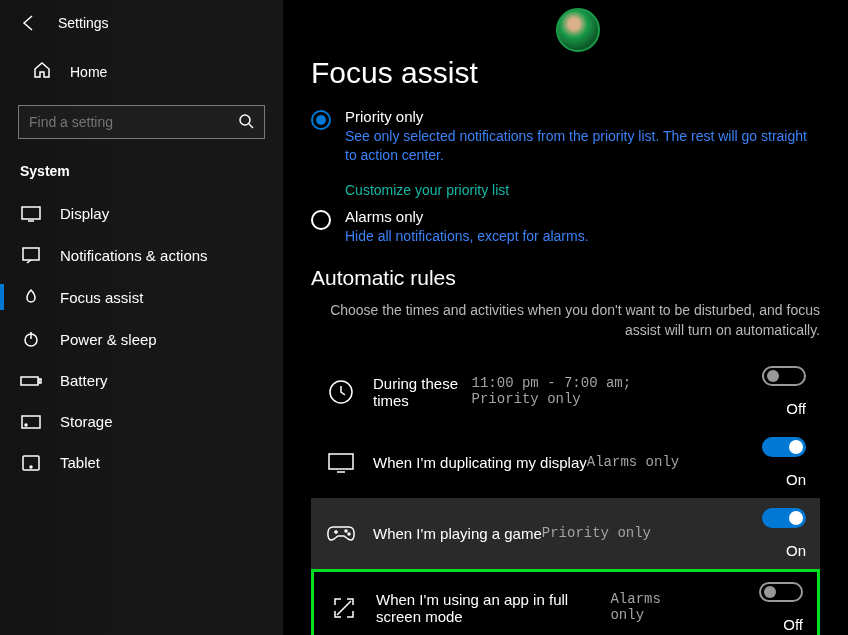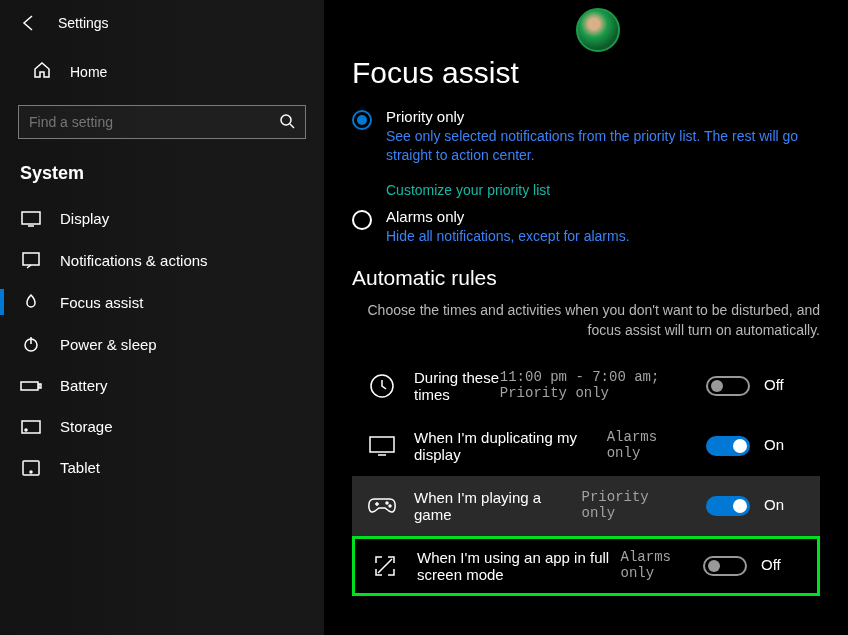--- a/index.html
+++ b/index.html
@@ -4,21 +4,21 @@
 <style>
   * { box-sizing: border-box; margin: 0; padding: 0; }
   body {
     width: 848px; height: 635px; overflow: hidden;
     background: #000; color: #fff;
     font-family: "Segoe UI", -apple-system, sans-serif;
     font-size: 14px;
     display: flex;
   }
   .sidebar {
-    width: 324px; height: 100%;
+    width: 283px; height: 100%;
     background: linear-gradient(90deg, rgba(20,20,20,0.95), rgba(40,40,40,0.6) 60%, rgba(25,25,25,0.95));
     padding: 14px 0 0 0;
     position: relative;
   }
   .sidebar-top { display: flex; align-items: center; padding: 0 20px; gap: 20px; margin-bottom: 20px; }
   .back-btn { width: 18px; height: 18px; display:flex; align-items:center; justify-content:center; }
   .app-title { font-size: 14px; }
   .home-row { display:flex; align-items:center; gap:18px; padding: 8px 20px; margin-bottom: 14px; margin-left: 12px; }
   .search-box {
     margin: 0 18px 18px 18px;
@@ -26,21 +26,21 @@
     border: 1px solid #7a7a7a;
     background: rgba(50,50,50,0.3);
     display:flex; align-items:center; padding: 0 10px;
     justify-content: space-between;
     color: #ccc;
   }
   .search-box input {
     background: transparent; border: none; outline: none;
     color: #ccc; font-size: 14px; width: 240px;
   }
-  .section-label { font-weight: 600; padding: 6px 20px 14px 20px; font-size:18px; }
+  .section-label { font-weight: 600; padding: 6px 20px 14px 20px; font-size:14px; }
   .nav-item {
     display:flex; align-items:center; gap:18px;
     padding: 12px 20px;
     font-size: 15px; position: relative;
   }
   .nav-item .icon { width:22px; display:flex; justify-content:center; }
   .nav-item.active::before {
     content:""; position:absolute; left:0; top:8px; bottom:8px; width:4px; background:#0078d4;
   }
   .main {
@@ -72,21 +72,21 @@
   .rule-row {
     display:flex; align-items:center; gap:16px;
     padding: 10px 14px; min-height:60px;
   }
   .rule-row.hover { background:#2a2a2a; }
   .rule-row.highlighted { border:3px solid #00e020; border-radius:0; }
   .rule-icon { width:32px; display:flex; justify-content:center; flex-shrink:0; }
   .rule-text { flex:1; display:flex; flex-direction:row; }
   .rule-title { font-size:15px; }
   .rule-sub { font-size:14px; color:#a3a3a3;font-family:Liberation Mono, monospace; }
-  .toggle-group { display:flex; align-items:flex-start; gap:14px; width:100px; }
+  .toggle-group { display:flex; align-items:flex-end; gap:14px; width:100px;flex-direction:column; }
   .toggle {
     width:44px; height:20px; border-radius:10px; position:relative;
     flex-shrink:0;
   }
   .toggle.off { border:2px solid #999; }
   .toggle.off::after {
     content:""; position:absolute; left:3px; top:2px;
     width:12px; height:12px; background:#999; border-radius:50%;
   }
   .toggle.on { background:#0078d4; }

